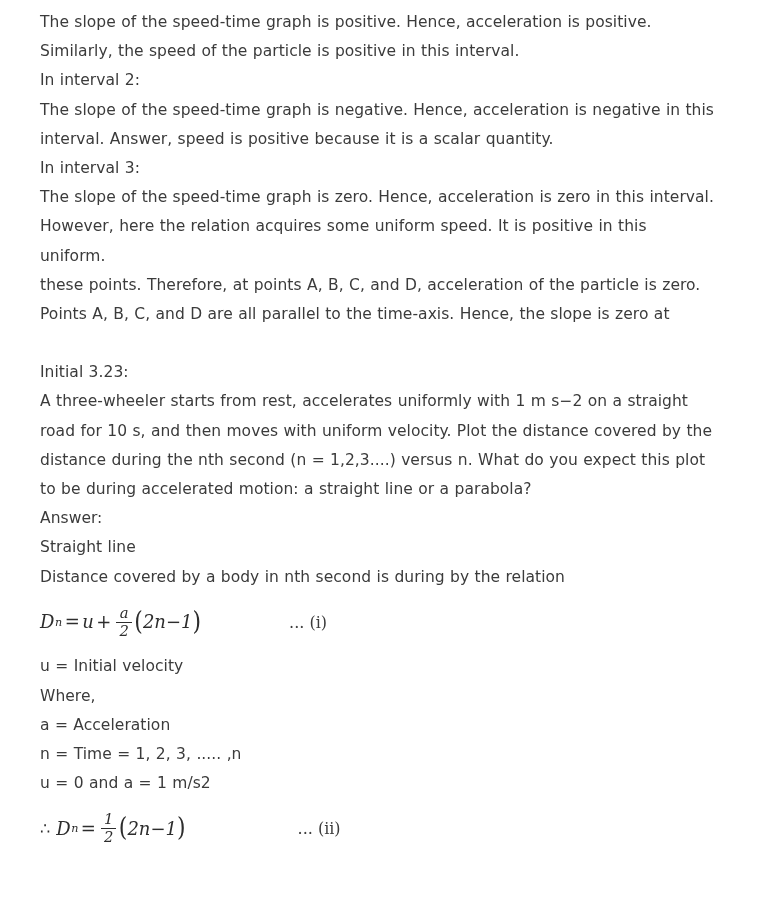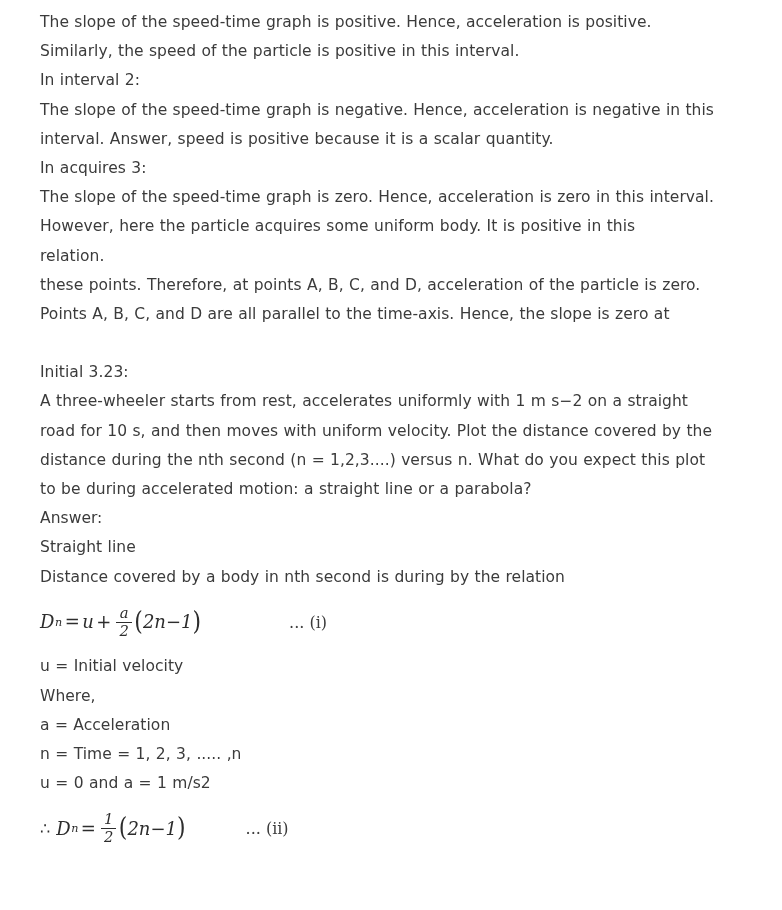--- a/index.html
+++ b/index.html
@@ -120,24 +120,24 @@
 <div class="page">
   <div class="content">
 
     <div class="line">The slope of the speed-time graph is positive. Hence, acceleration is positive.</div>
     <div class="line">Similarly, the speed of the particle is positive in this interval.</div>
 
     <div class="line">In interval 2:</div>
     <div class="line">The slope of the speed-time graph is negative. Hence, acceleration is negative in this</div>
     <div class="line">interval. Answer, speed is positive because it is a scalar quantity.</div>
 
-    <div class="line">In acquires 3:</div>
+    <div class="line">In interval 3:</div>
     <div class="line">The slope of the speed-time graph is zero. Hence, acceleration is zero in this interval.</div>
-    <div class="line">However, here the particle acquires some uniform body. It is positive in this</div>
-    <div class="line">relation.</div>
+    <div class="line">However, here the relation acquires some uniform speed. It is positive in this</div>
+    <div class="line">uniform.</div>
 
     <div class="line">these points. Therefore, at points A, B, C, and D, acceleration of the particle is zero.</div>
     <div class="line">Points A, B, C, and D are all parallel to the time-axis. Hence, the slope is zero at</div>
 
     <div class="spacer"></div>
 
     <div class="line">Initial 3.23:</div>
     <div class="line">A three-wheeler starts from rest, accelerates uniformly with 1 m s−2 on a straight</div>
     <div class="line">road for 10 s, and then moves with uniform velocity. Plot the distance covered by the</div>
     <div class="line">distance during the nth second (n = 1,2,3....) versus n. What do you expect this plot</div>
@@ -184,17 +184,17 @@
           <span class="sub">n</span>
         <span class="op">=</span>
         <span class="frac">
           <span class="num mnum">1</span>
           <span class="den mnum">2</span>
         </span>
         <span class="paren">(</span>
           <span class="var">2n−1</span>
           <span class="paren">)</span>
       </span>
-      <span class="math-ref" style="margin-left:60px;">... (ii)</span>
+      <span class="math-ref" style="margin-left:112px;">... (ii)</span>
     </div>
 
   </div>
 </div>
 
 </body></html>

